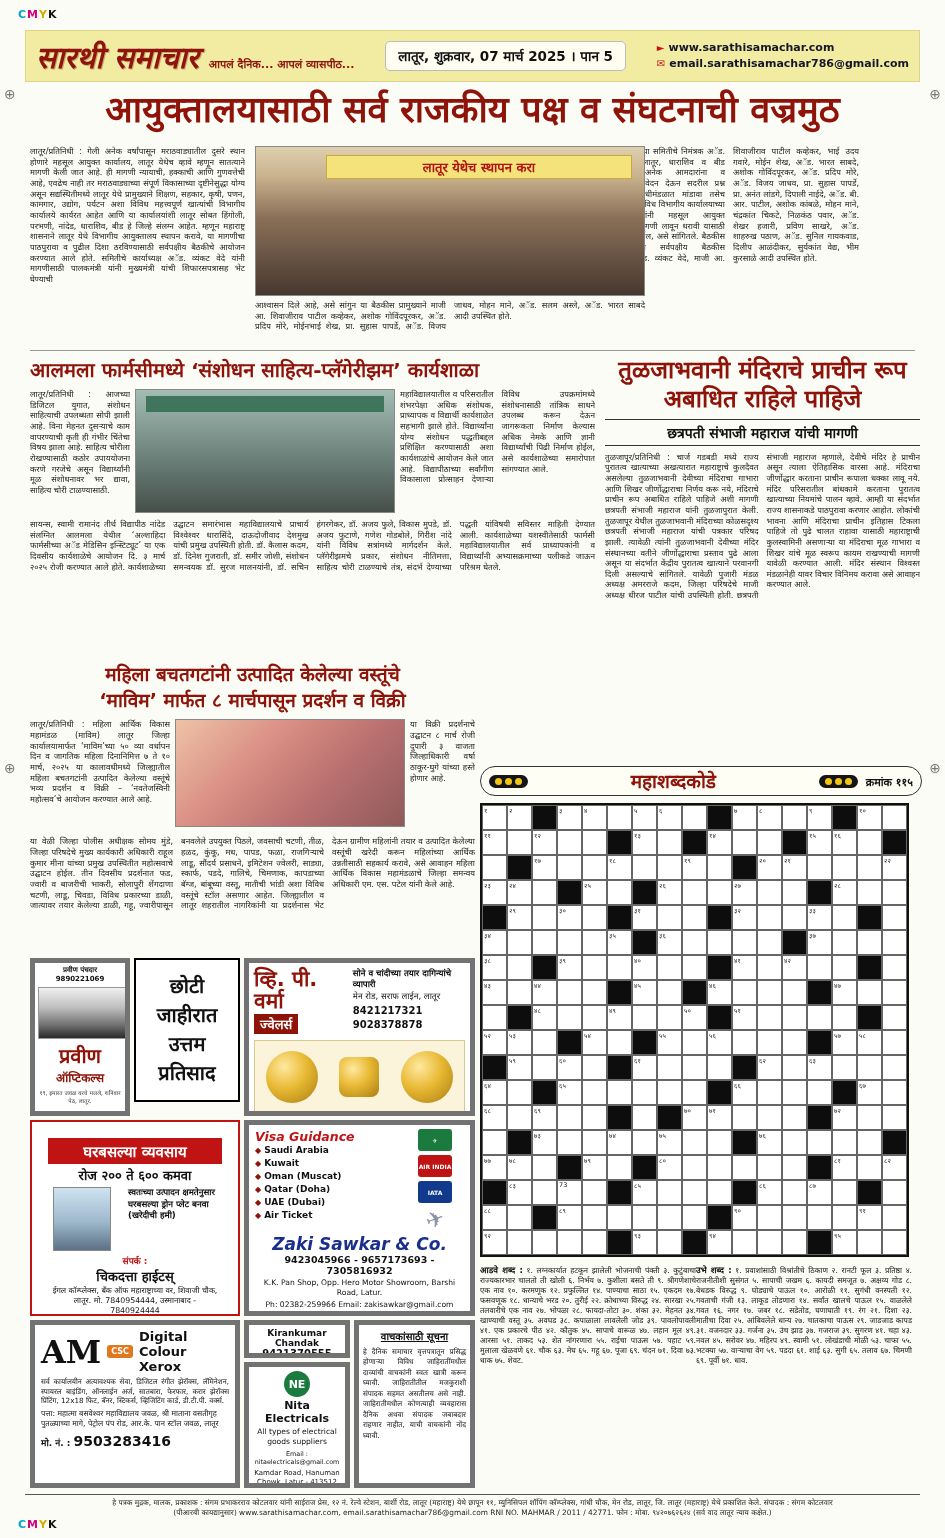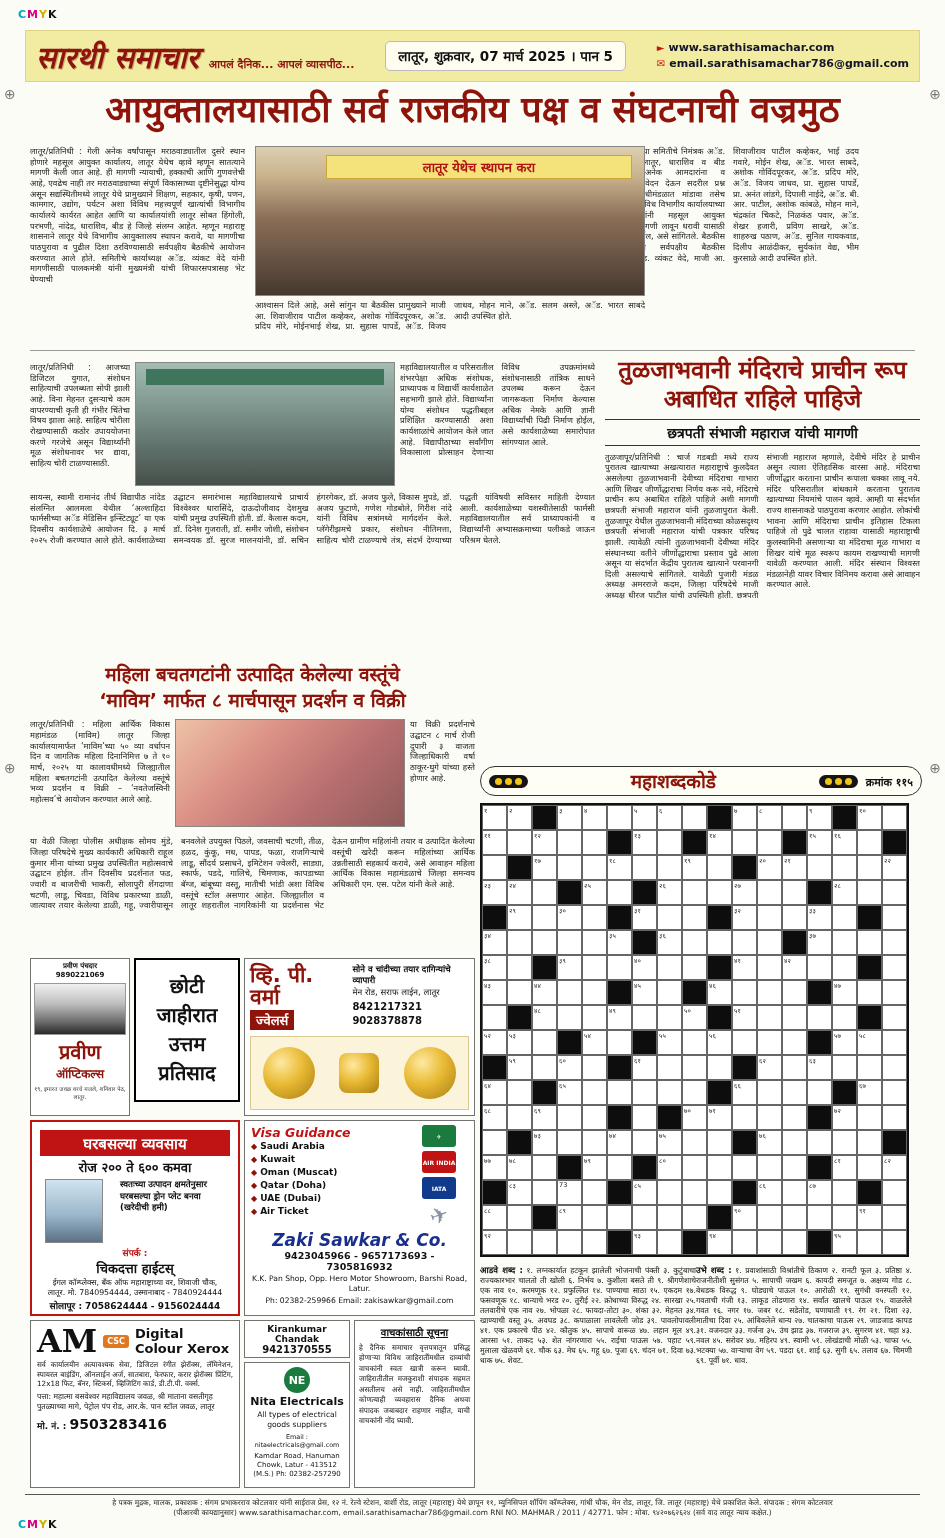--- a/index.html
+++ b/index.html
@@ -85,21 +85,21 @@
   .cw-grid { margin-top:7px; display:grid; grid-template-columns:repeat(17,25px);
     border:2px solid #111; width:429px; background:#fff; }
   .cw-cell { width:25px; height:25px; border:0.5px solid #666; position:relative; background:#fff; }
   .cw-cell.black { background:#0d0d0d; }
   .cw-num { position:absolute; left:1px; top:0; font-size:6.5px; color:#222; }
   .cw-clues { margin-top:8px; display:flex; width:442px; height:226px; overflow:hidden; }
   .clue-col { width:216px; font-size:7.6px; line-height:1.32; text-align:justify; }
   .clue-col b { font-size:8.5px; }
 
   
-  .ad { position:absolute; border:1px solid #737373; background:#fff; overflow:hidden; }
+  .ad { position:absolute; border:5px solid #737373; background:#fff; overflow:hidden; }
   .ad-praveen { left:30px; top:958px; width:100px; height:158px; padding:3px; text-align:center; }
   .praveen-top { font-size:7px; font-weight:bold; white-space:pre-line; line-height:1.3; }
   .glasses-photo { width:92px; height:52px; margin:3px auto;
     background:linear-gradient(180deg,#f0f0f0 0%,#bdbdbd 40%,#6e6e6e 75%,#2a2a2a 100%); border:1px solid #999; }
   .praveen-title { font-size:20px; font-weight:bold; color:#8e1309; }
   .praveen-sub { font-size:12px; font-weight:bold; color:#8e1309; }
   .praveen-addr { font-size:5.8px; margin-top:3px; color:#333; }
 
   .ad-chhoti { left:134px; top:958px; width:106px; height:144px; border-width:2px; border-color:#000;
     display:flex; align-items:center; justify-content:center; text-align:center; }
@@ -112,21 +112,21 @@
     display:inline-block; margin-top:2px; }
   .verma-right { font-size:8.5px; line-height:1.35; }
   .verma-right .d { font-weight:bold; }
   .verma-phones { font-weight:bold; font-size:10px; margin-top:2px; }
   .jewel-strip { margin-top:6px; height:74px; background:#fbf3da; border:1px solid #d8c98e;
     display:flex; align-items:center; justify-content:space-around; }
   .jewel { width:52px; height:52px; border-radius:50%;
     background:radial-gradient(circle at 35% 30%, #ffe9a0 0%, #e8b933 45%, #a87c12 100%); }
   .jewel.sm { width:40px; height:40px; border-radius:8px; }
 
-  .ad-ghar { left:30px; top:1120px; width:210px; height:196px; border:2px solid #c01414; padding:8px; }
+  .ad-ghar { left:30px; top:1120px; width:210px; height:196px; border:2px solid #c01414; padding:16px; }
   .ghar-banner { background:#c01414; color:#fff; font-size:15px; font-weight:bold; text-align:center; padding:3px 0; }
   .ghar-line1 { font-size:13px; font-weight:bold; text-align:center; margin-top:2px; }
   .ghar-row { display:flex; gap:17px; padding:3px 5px; }
   .tower-photo { width:58px; height:64px; background:linear-gradient(180deg,#cfe3f0,#9db8cc 55%,#5c7185); border:1px solid #888; flex:none; }
   .ghar-line2 { font-size:8.6px; font-weight:bold; line-height:1.35; }
   .ghar-contact { color:#c01414; font-weight:bold; font-size:9px; text-align:center; }
   .ghar-name { font-size:13px; font-weight:bold; text-align:center; color:#111; }
   .ghar-addr { font-size:7.8px; text-align:center; padding:1px 4px; line-height:1.3; }
   .ghar-phones { font-size:9px; font-weight:bold; text-align:center; }
 
@@ -208,20 +208,21 @@
       <div class="photo lead-photo">
         <div class="photo-banner">लातूर येथेच स्थापन करा</div>
       </div>
       <div class="jtxt lead-caption two">आश्वासन दिले आहे, असे सांगुन या बैठकीस प्रामुख्याने माजी आ. शिवाजीराव पाटील कव्हेकर, अशोक गोविंदपूरकर, अॅड. प्रदिप मोरे, मोईनभाई शेख, प्रा. सुहास पापर्डे, अॅड. विजय जाधव, मोहन माने, अॅड. सलम अस्ले, अॅड. भारत साबदे आदी उपस्थित होते.</div>
     </div>
     <div class="jtxt lead-colR two">विचार मांडले. या समितीचे निमंत्रक अॅड. उदय गवारे लातूर, धाराशिव व बीड जिल्ह्यातील अनेक आमदारांना व खासदारांना निवेदन देऊन सदरील प्रश्न आमदारांनी विधीमंडळात मांडावा तसेच लातूर येथील विविध विभागीय कार्यालयाच्या लाभार्थक यांनी महसूल आयुक्त कार्यालयाची मागणी लावून धरावी यासाठी प्रयत्न केले जाईल, असे सांगितले. बैठकीस आयुक्तालयाच्या सर्वपक्षीय बैठकीस प्रामुख्याने अॅड. व्यंकट वेदे, माजी आ. शिवाजीराव पाटील कव्हेकर, भाई उदय गवारे, मोईन शेख, अॅड. भारत साबदे, अशोक गोविंदपूरकर, अॅड. प्रदिप मोरे, अॅड. विजय जाधव, प्रा. सुहास पापर्डे, प्रा. अनंत लांडगे, दिपाली नाईदे, अॅड. बी. आर. पाटील, अशोक कांबळे, मोहन माने, चंद्रकांत चिकटे, निळकंठ पवार, अॅड. शेखर हजारी, प्रविण साखरे, अॅड. शाहरुख पठाण, अॅड. सुनिल गायकवाड, दिलीप आळंदीकर, सुर्यकांत वेद्य, भीम कुरसाळे आदी उपस्थित होते.</div>
   </section>
   <div class="rule1"></div>
 
   <section class="pharma">
+    <h2>आलमला फार्मसीमध्ये ‘संशोधन साहित्य-प्लॅगेरीझम’ कार्यशाळा</h2>
     <div class="row">
       <div class="jtxt pharma-col1">लातूर/प्रतिनिधी : आजच्या डिजिटल युगात, संशोधन साहित्याची उपलब्धता सोपी झाली आहे. विना मेहनत दुसऱ्याचे काम वापरण्याची कृती ही गंभीर चिंतेचा विषय झाला आहे. साहित्य चोरीला रोखण्यासाठी कठोर उपाययोजना करणे गरजेचे असून विद्यार्थ्यांनी मूळ संशोधनावर भर द्यावा, साहित्य चोरी टाळण्यासाठी.</div>
       <div class="photo pharma-photo">
         <div class="pharma-strip"></div>
       </div>
       <div class="jtxt pharma-col2 two">महाविद्यालयातील व परिसरातील शंभरपेक्षा अधिक संशोधक, प्राध्यापक व विद्यार्थी कार्यशाळेत सहभागी झाले होते. विद्यार्थ्यांना योग्य संशोधन पद्धतीबद्दल प्रशिक्षित करण्यासाठी अशा कार्यशाळांचे आयोजन केले जात आहे. विद्यापीठाच्या सर्वांगीण विकासाला प्रोत्साहन देणाऱ्या विविध उपक्रमांमध्ये संशोधनासाठी तांत्रिक साधने उपलब्ध करून देऊन जागरूकता निर्माण केल्यास अधिक नेमके आणि ज्ञानी विद्यार्थ्यांची पिढी निर्माण होईल, असे कार्यशाळेच्या समारोपात सांगण्यात आले.</div>
     </div>
     <div class="jtxt pharma-col3 four">सायन्स, स्वामी रामानंद तीर्थ विद्यापीठ नांदेड संलग्नित आलमला येथील ‘अल्शाहिदा फार्मसीच्या अॅड मेडिसिन इन्स्टिट्यूट’ या एक दिवसीय कार्यशाळेचे आयोजन दि. ३ मार्च २०२५ रोजी करण्यात आले होते. कार्यशाळेच्या उद्घाटन समारंभास महाविद्यालयाचे प्राचार्य विश्वेश्वर धारासिंदे, दाऊदोजीवाद देशमुख यांची प्रमुख उपस्थिती होती. डॉ. कैलास कदम, डॉ. दिनेश गुजराती, डॉ. समीर जोशी, संशोधन समन्वयक डॉ. सुरज मालनयांनी, डॉ. सचिन हंगरगेकर, डॉ. अजय फुले, विकास मुपडे, डॉ. अजय फुटाणे, गणेश गोडबोले, गिरीश नांदे यांनी विविध सत्रांमध्ये मार्गदर्शन केले. प्लॅगेरीझमचे प्रकार, संशोधन नीतिमत्ता, साहित्य चोरी टाळण्याचे तंत्र, संदर्भ देण्याच्या पद्धती यांविषयी सविस्तर माहिती देण्यात आली. कार्यशाळेच्या यशस्वीतेसाठी फार्मसी महाविद्यालयातील सर्व प्राध्यापकांनी व विद्यार्थ्यांनी अभ्यासक्रमाच्या पलीकडे जाऊन परिश्रम घेतले.</div>
   </section>
 

